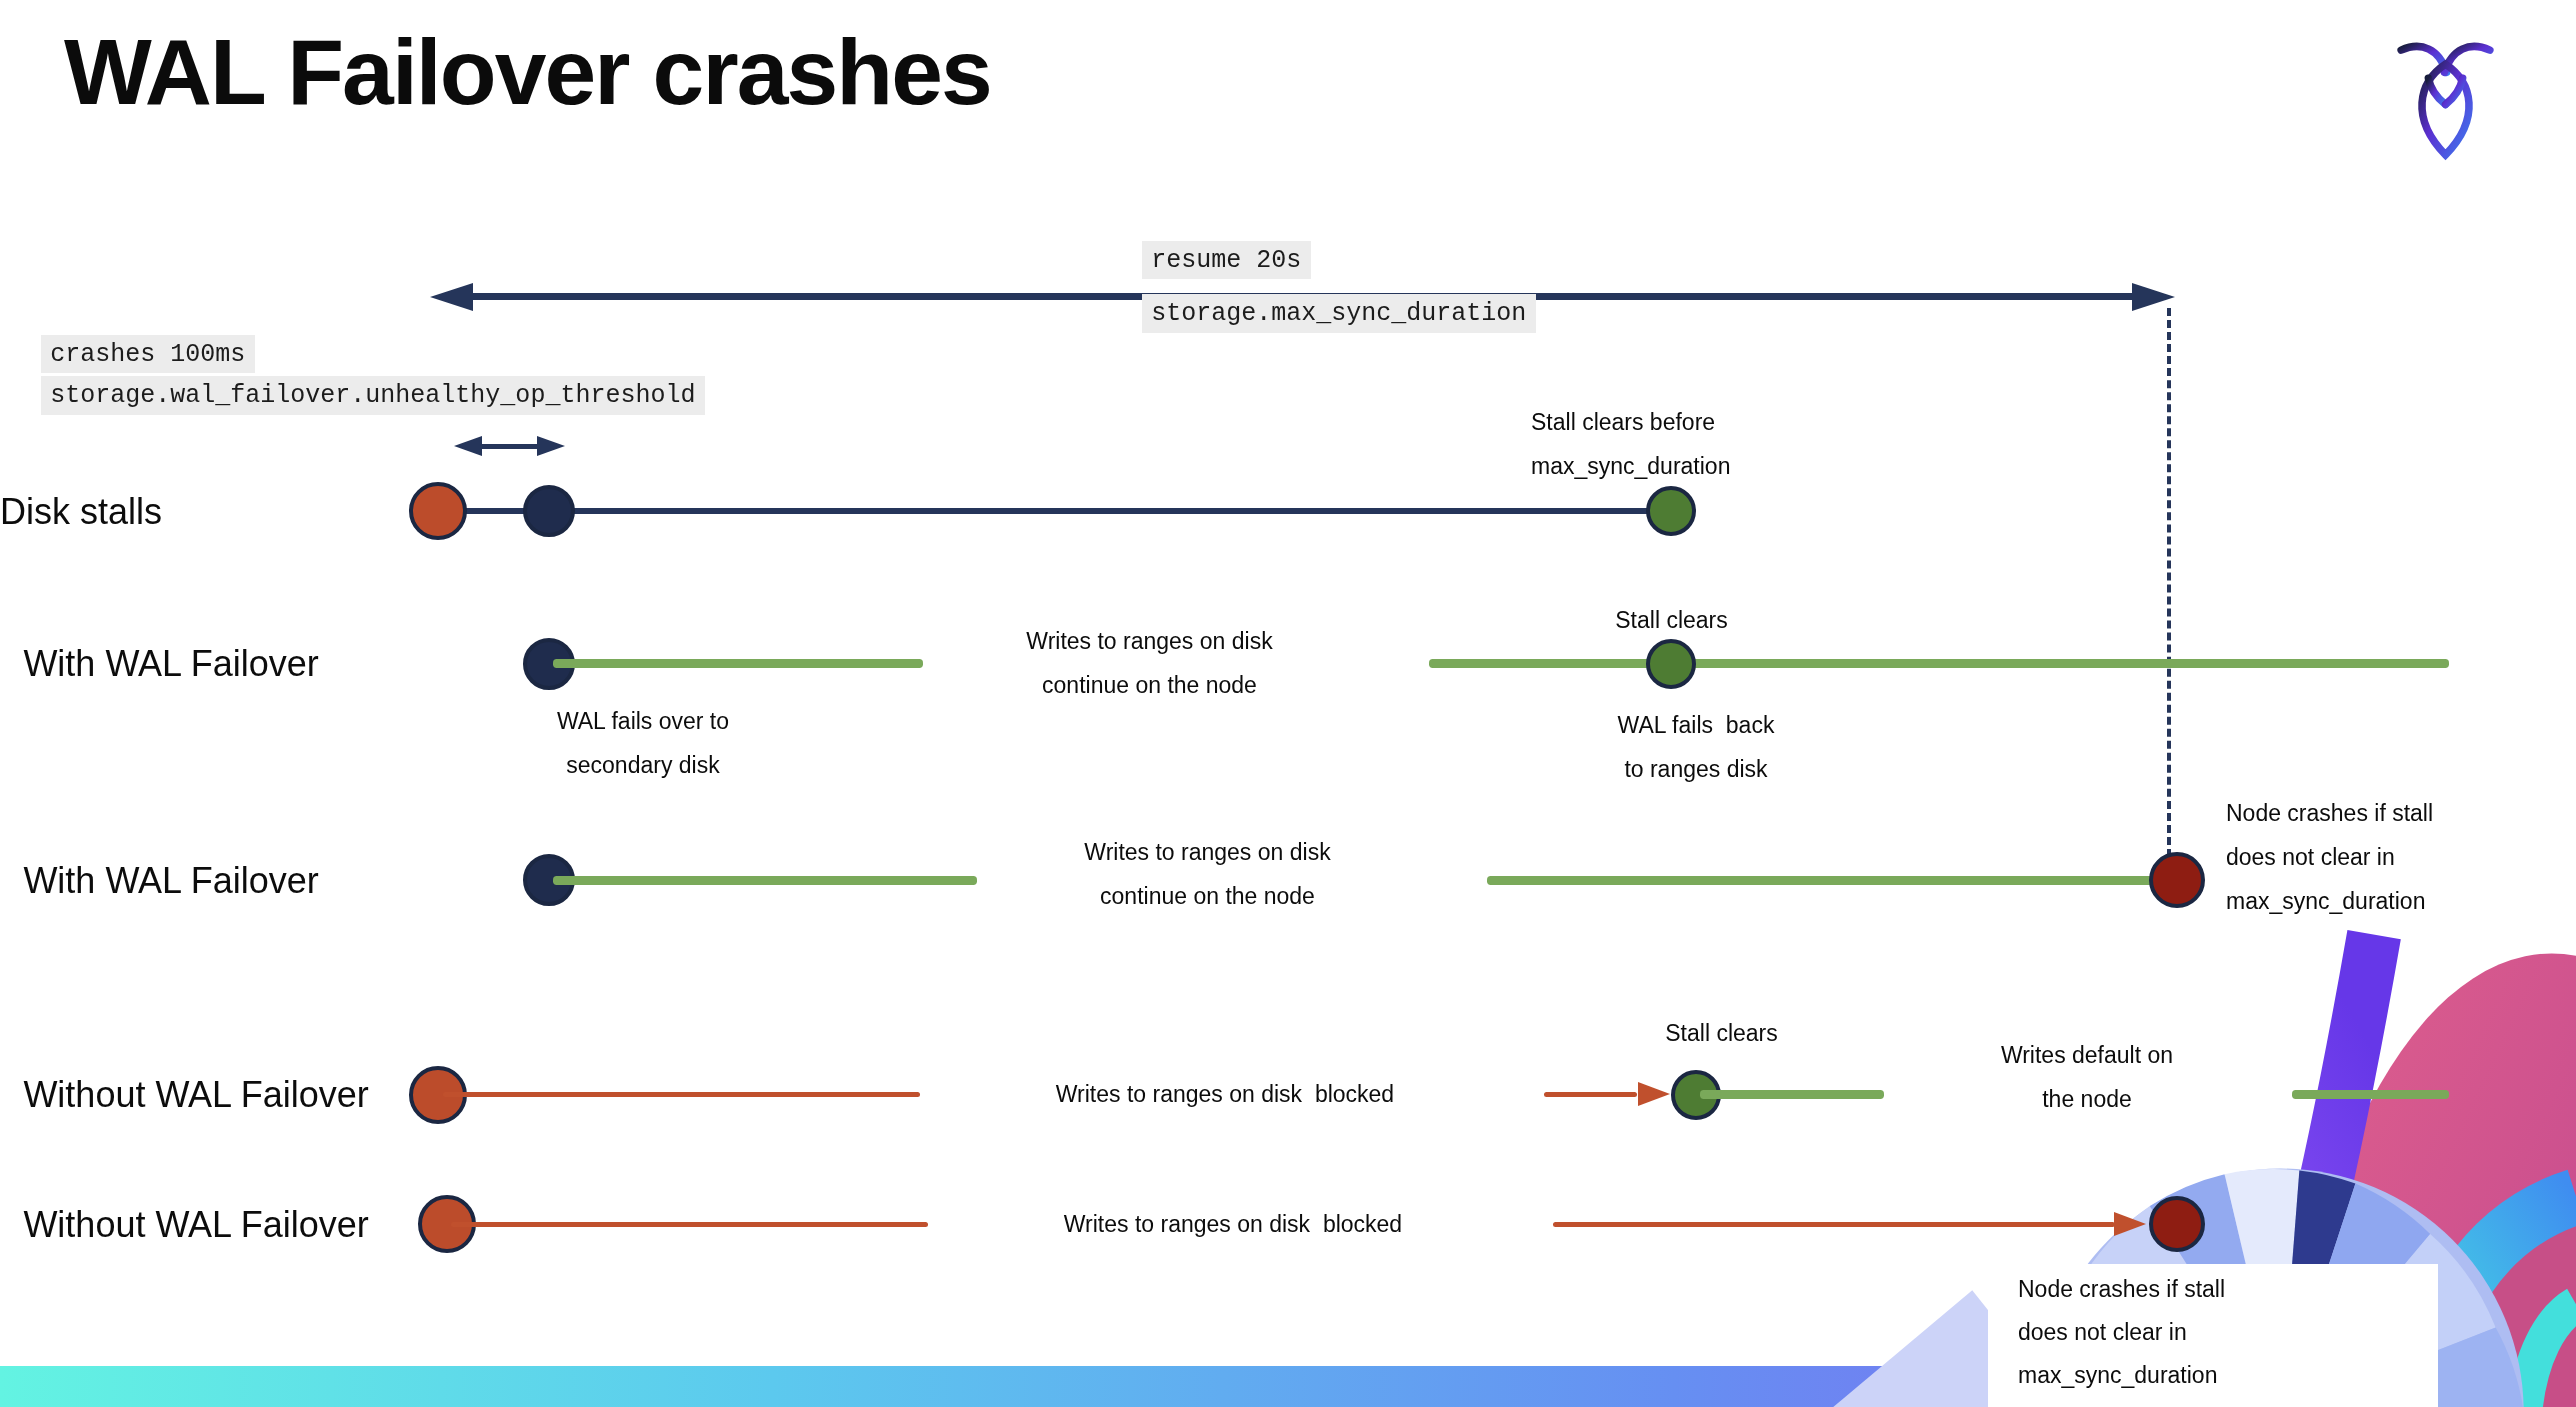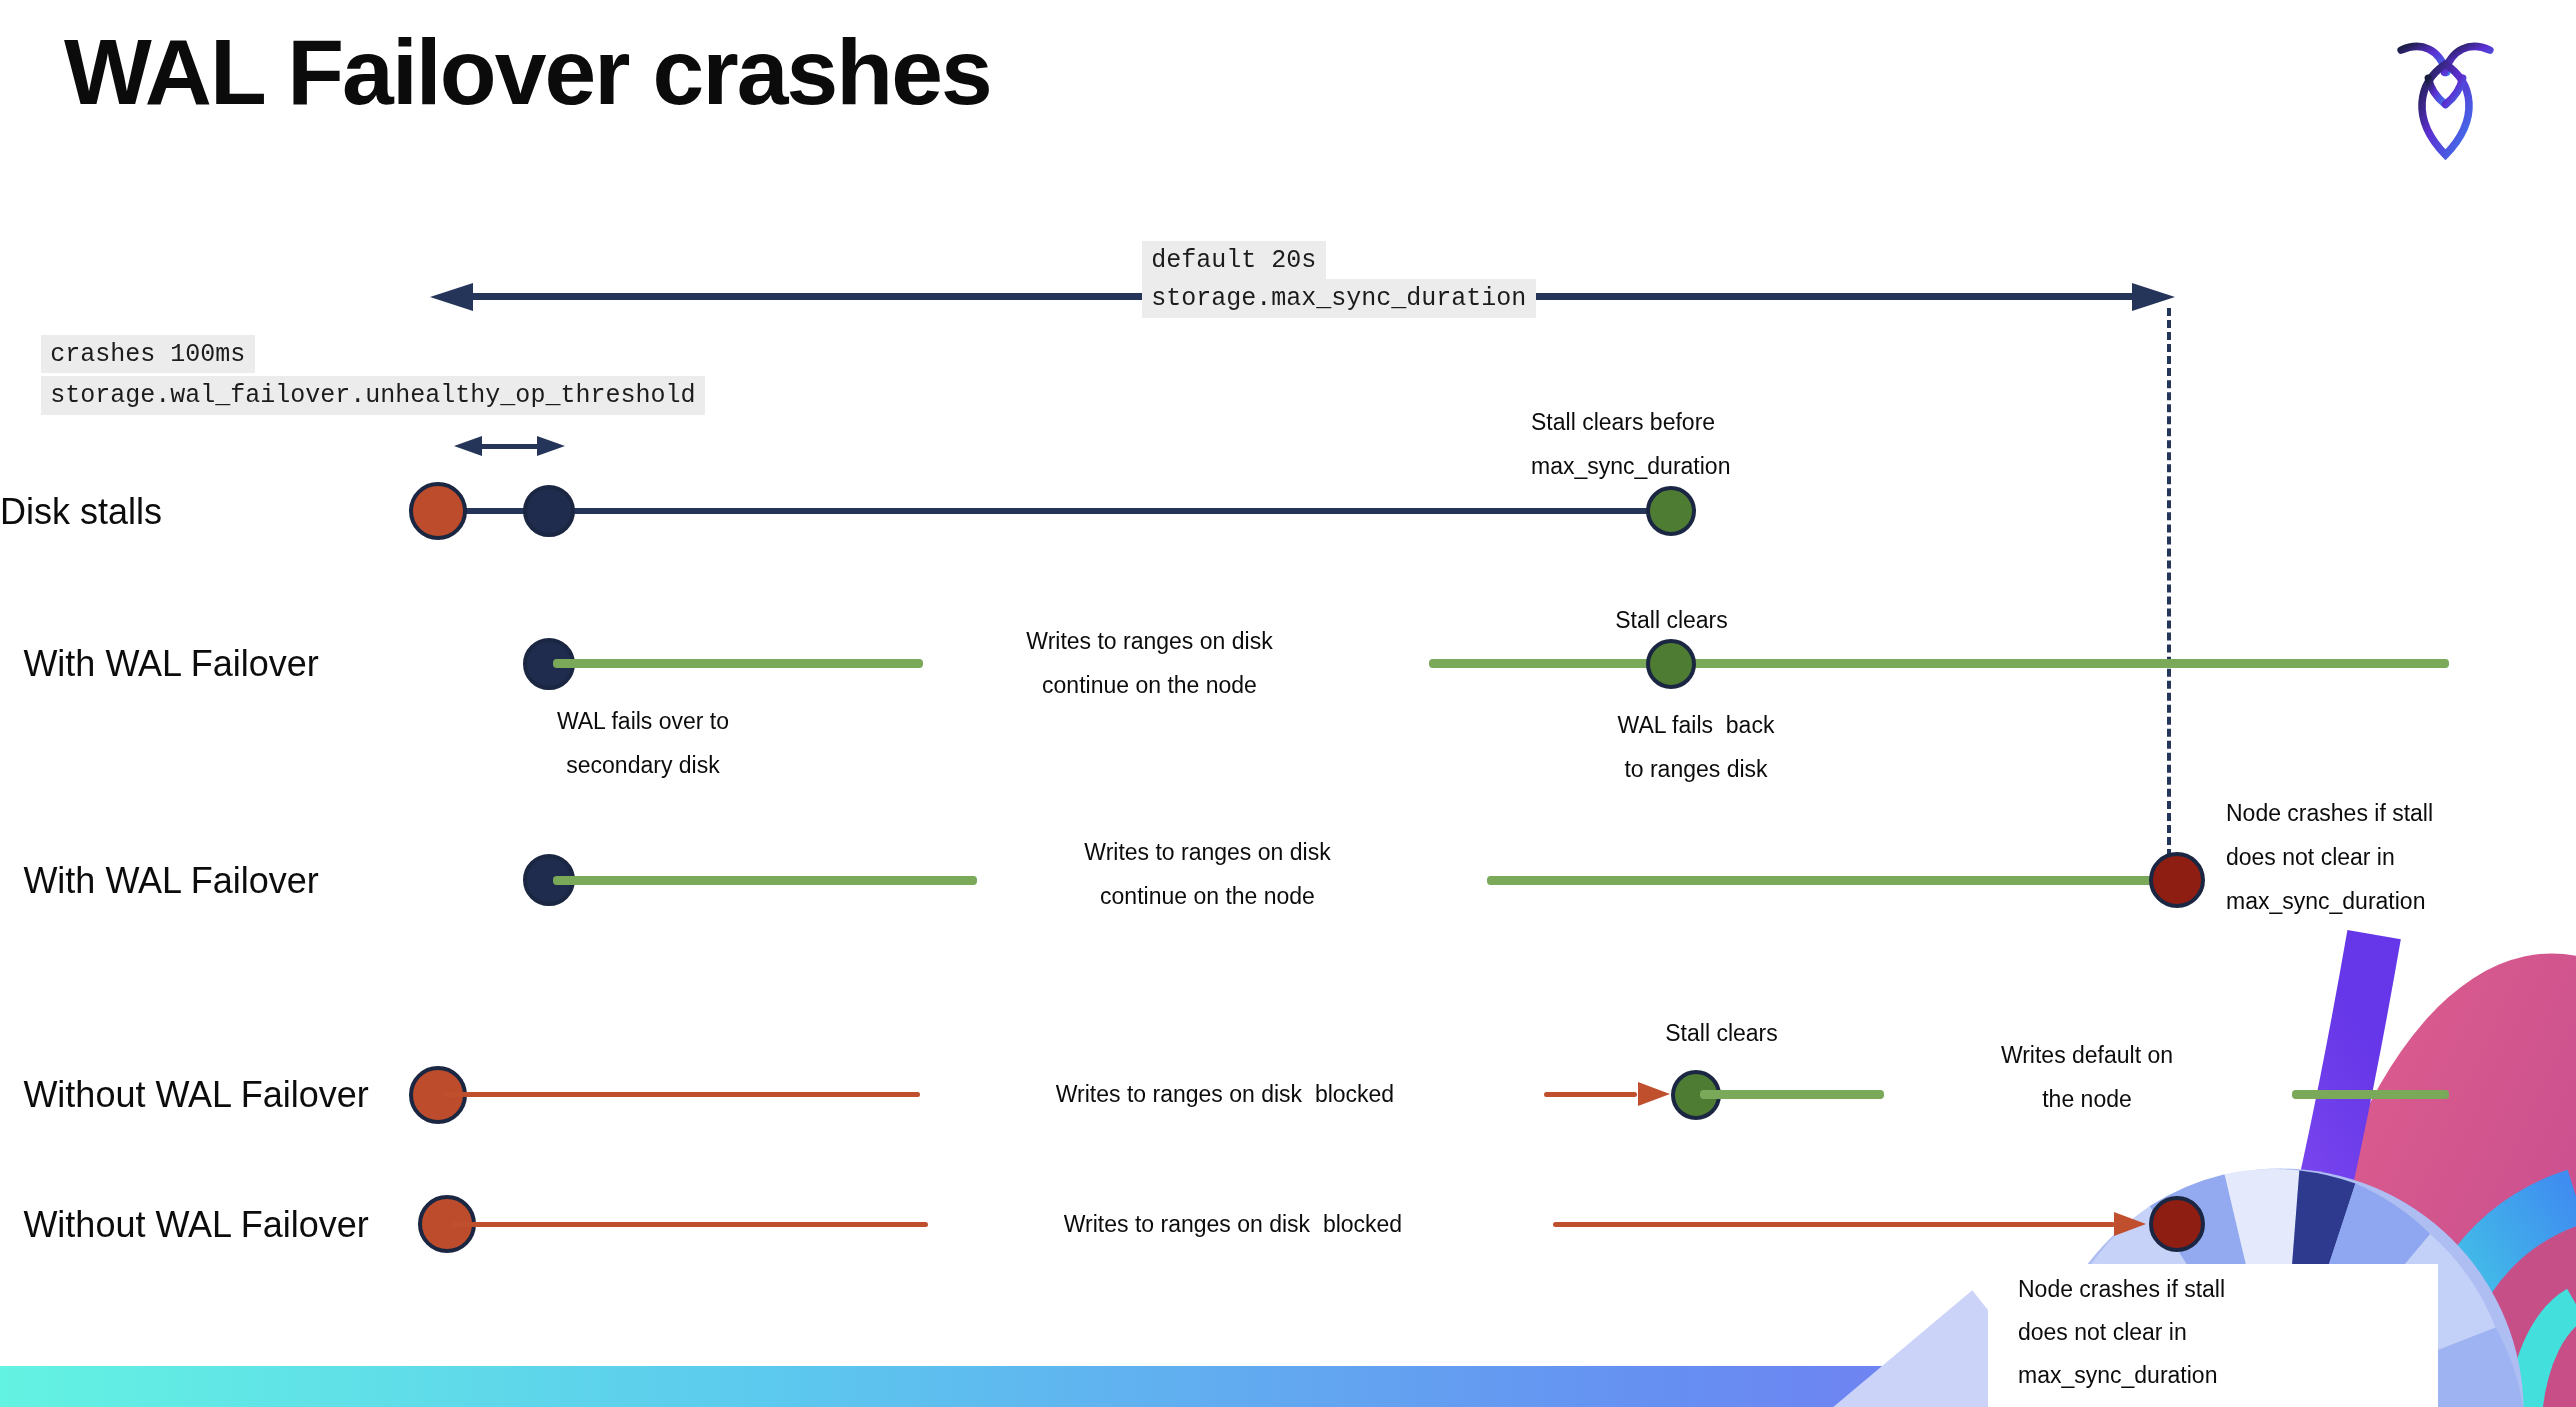--- a/index.html
+++ b/index.html
@@ -111,22 +111,22 @@
   <path d="M 230,526 C 250,460 290,420 330,406 L 330,526 Z" fill="#7ae9f2"></path>
 </svg>
 
 <div class="hline navy-line" style="left:467px;top:293px;width:1668px;height:6.5px"></div>
 <div class="tri tri-left" style="left:430px;top:283px"></div>
 <div class="tri tri-right" style="left:2132px;top:283px"></div>
 
 <div class="dashed-v" style="left:2167px;top:308px;height:561px"></div>
 
 <div class="code-label" style="left:1142px;top:241px">
-  <div><span>default 20s</span></div>
-  <div style="margin-top:0"><span>storage.max_sync_duration</span></div>
+  <div><span>resume 20s</span></div>
+  <div style="margin-top:15px"><span>storage.max_sync_duration</span></div>
 </div>
 <div class="code-label" style="left:41px;top:335px">
   <div><span>crashes 100ms</span></div>
   <div style="margin-top:2.8px"><span>storage.wal_failover.unhealthy_op_threshold</span></div>
 </div>
 
 <div class="hline navy-line" style="left:479px;top:444px;width:62px;height:4.7px"></div>
 <div class="tri tri-left-sm" style="left:454px;top:436px"></div>
 <div class="tri tri-right-sm" style="left:537px;top:436px"></div>
 

